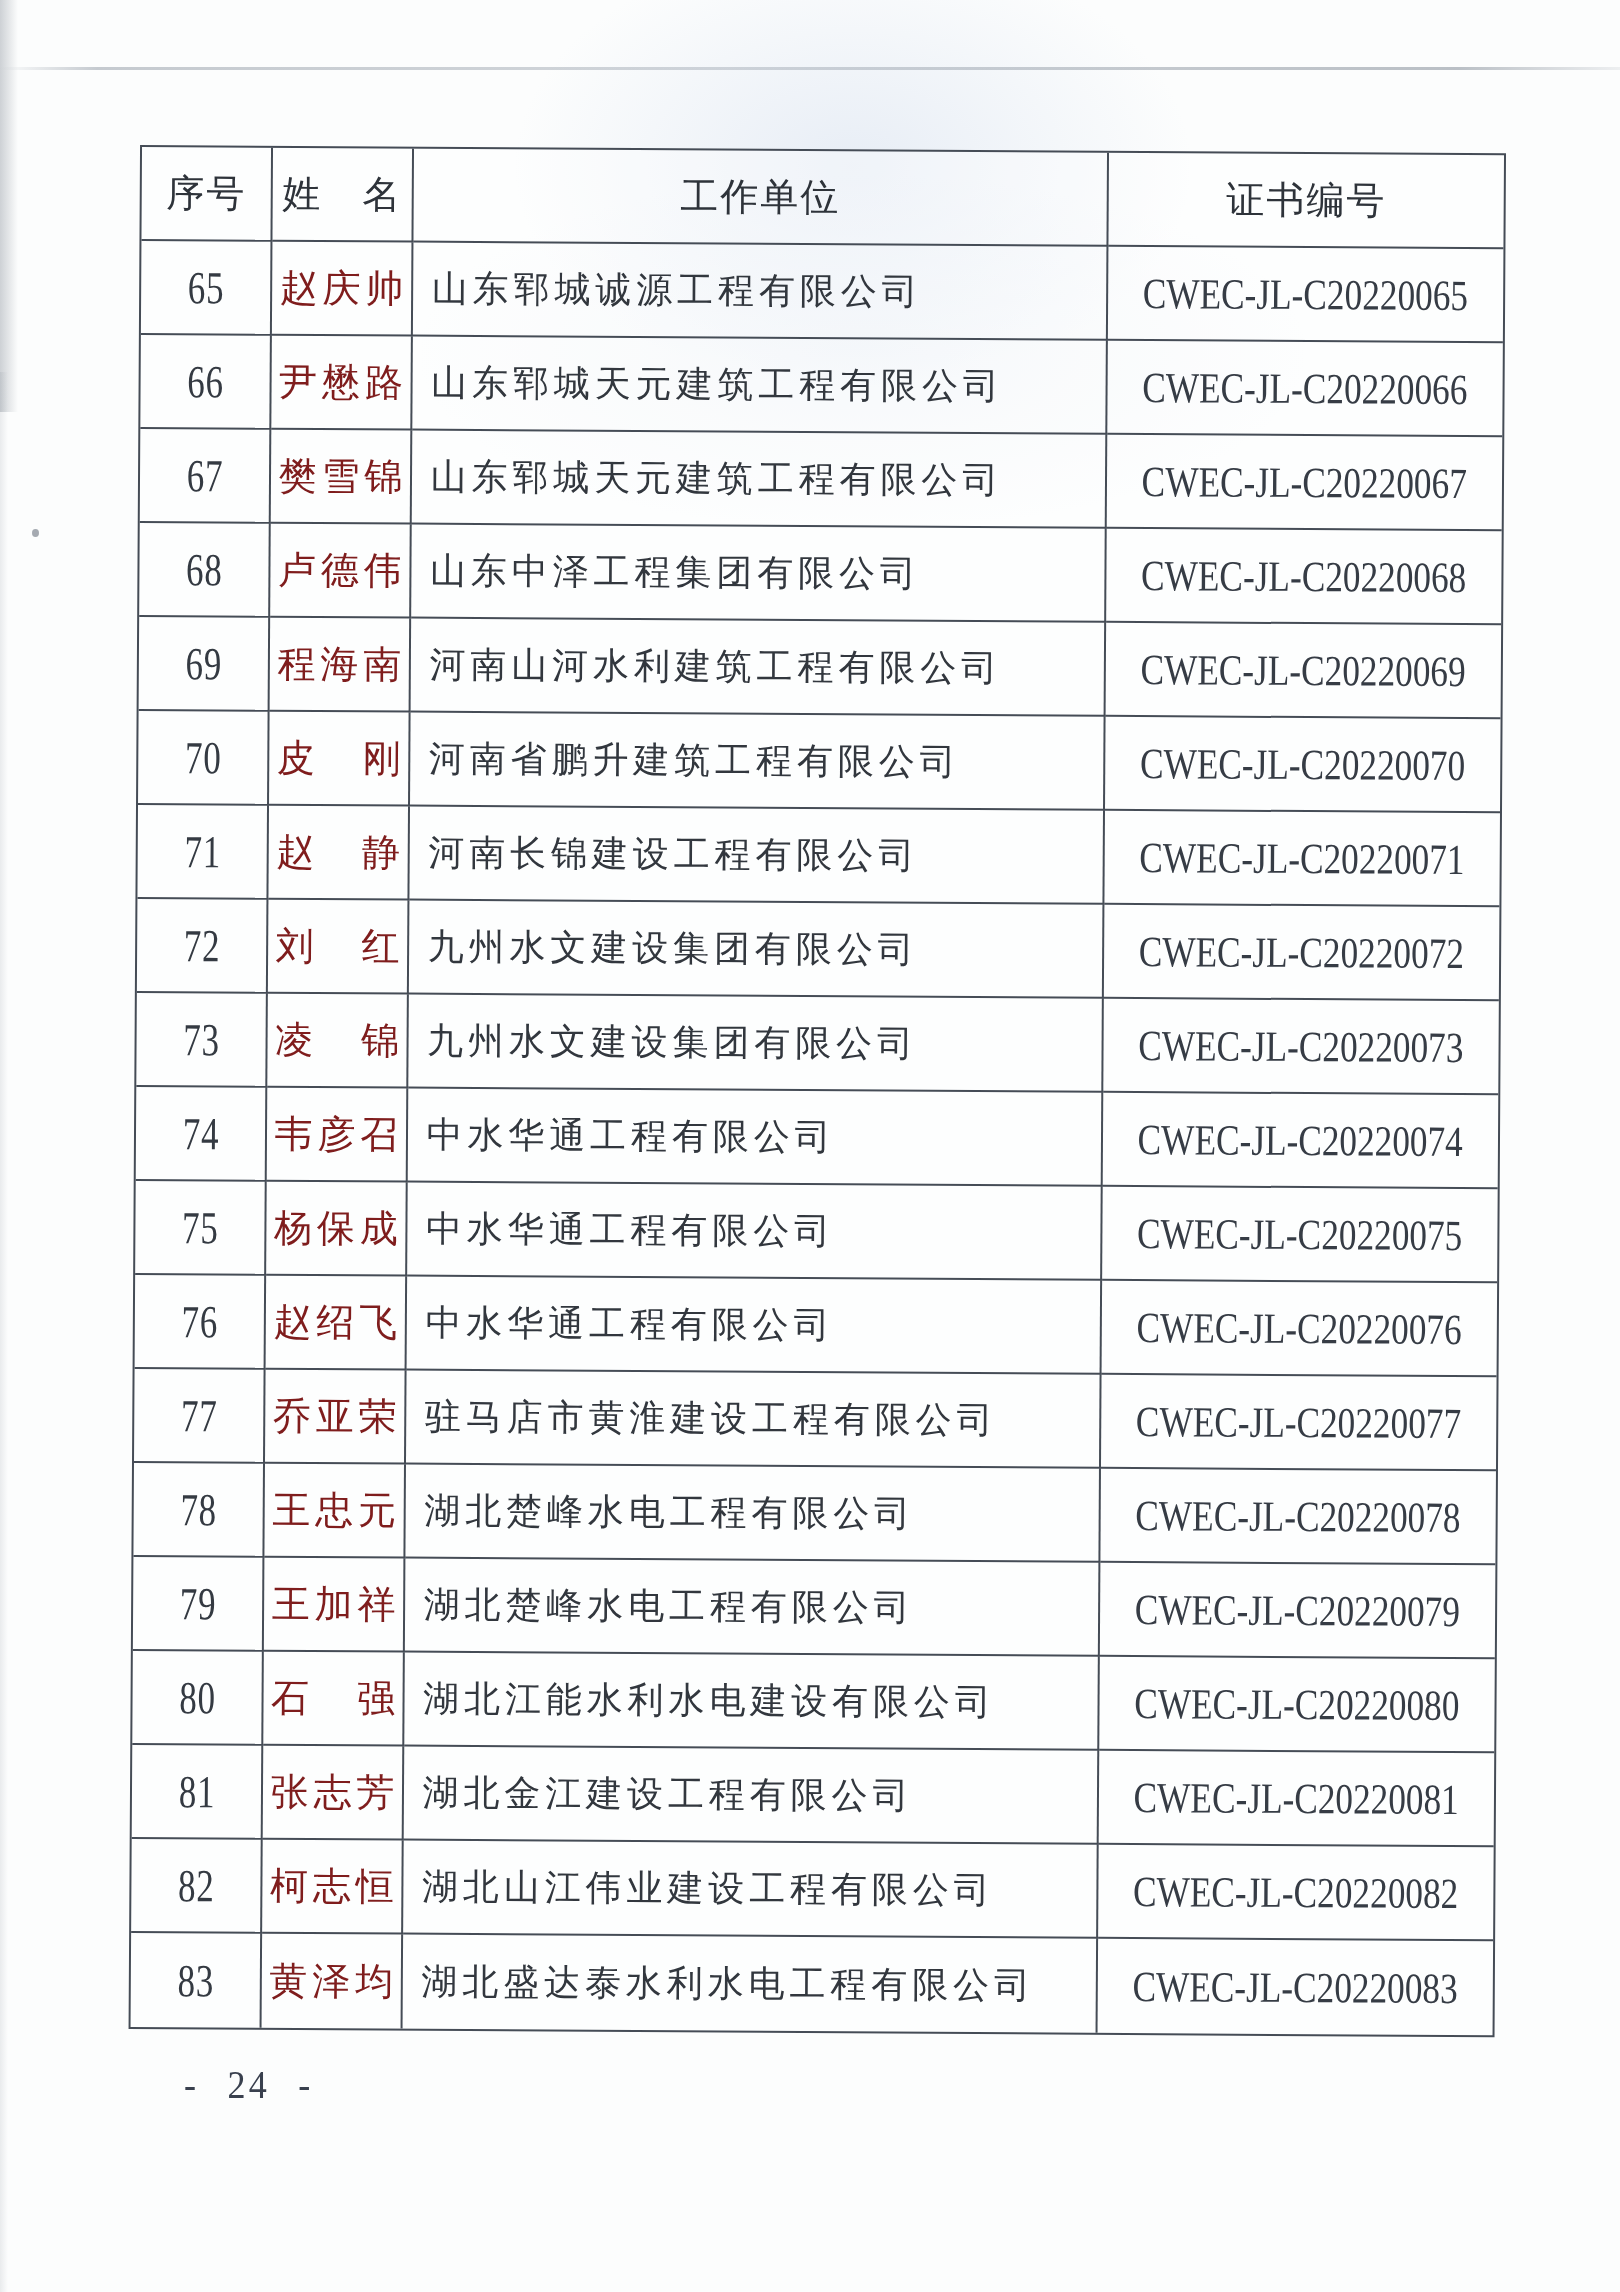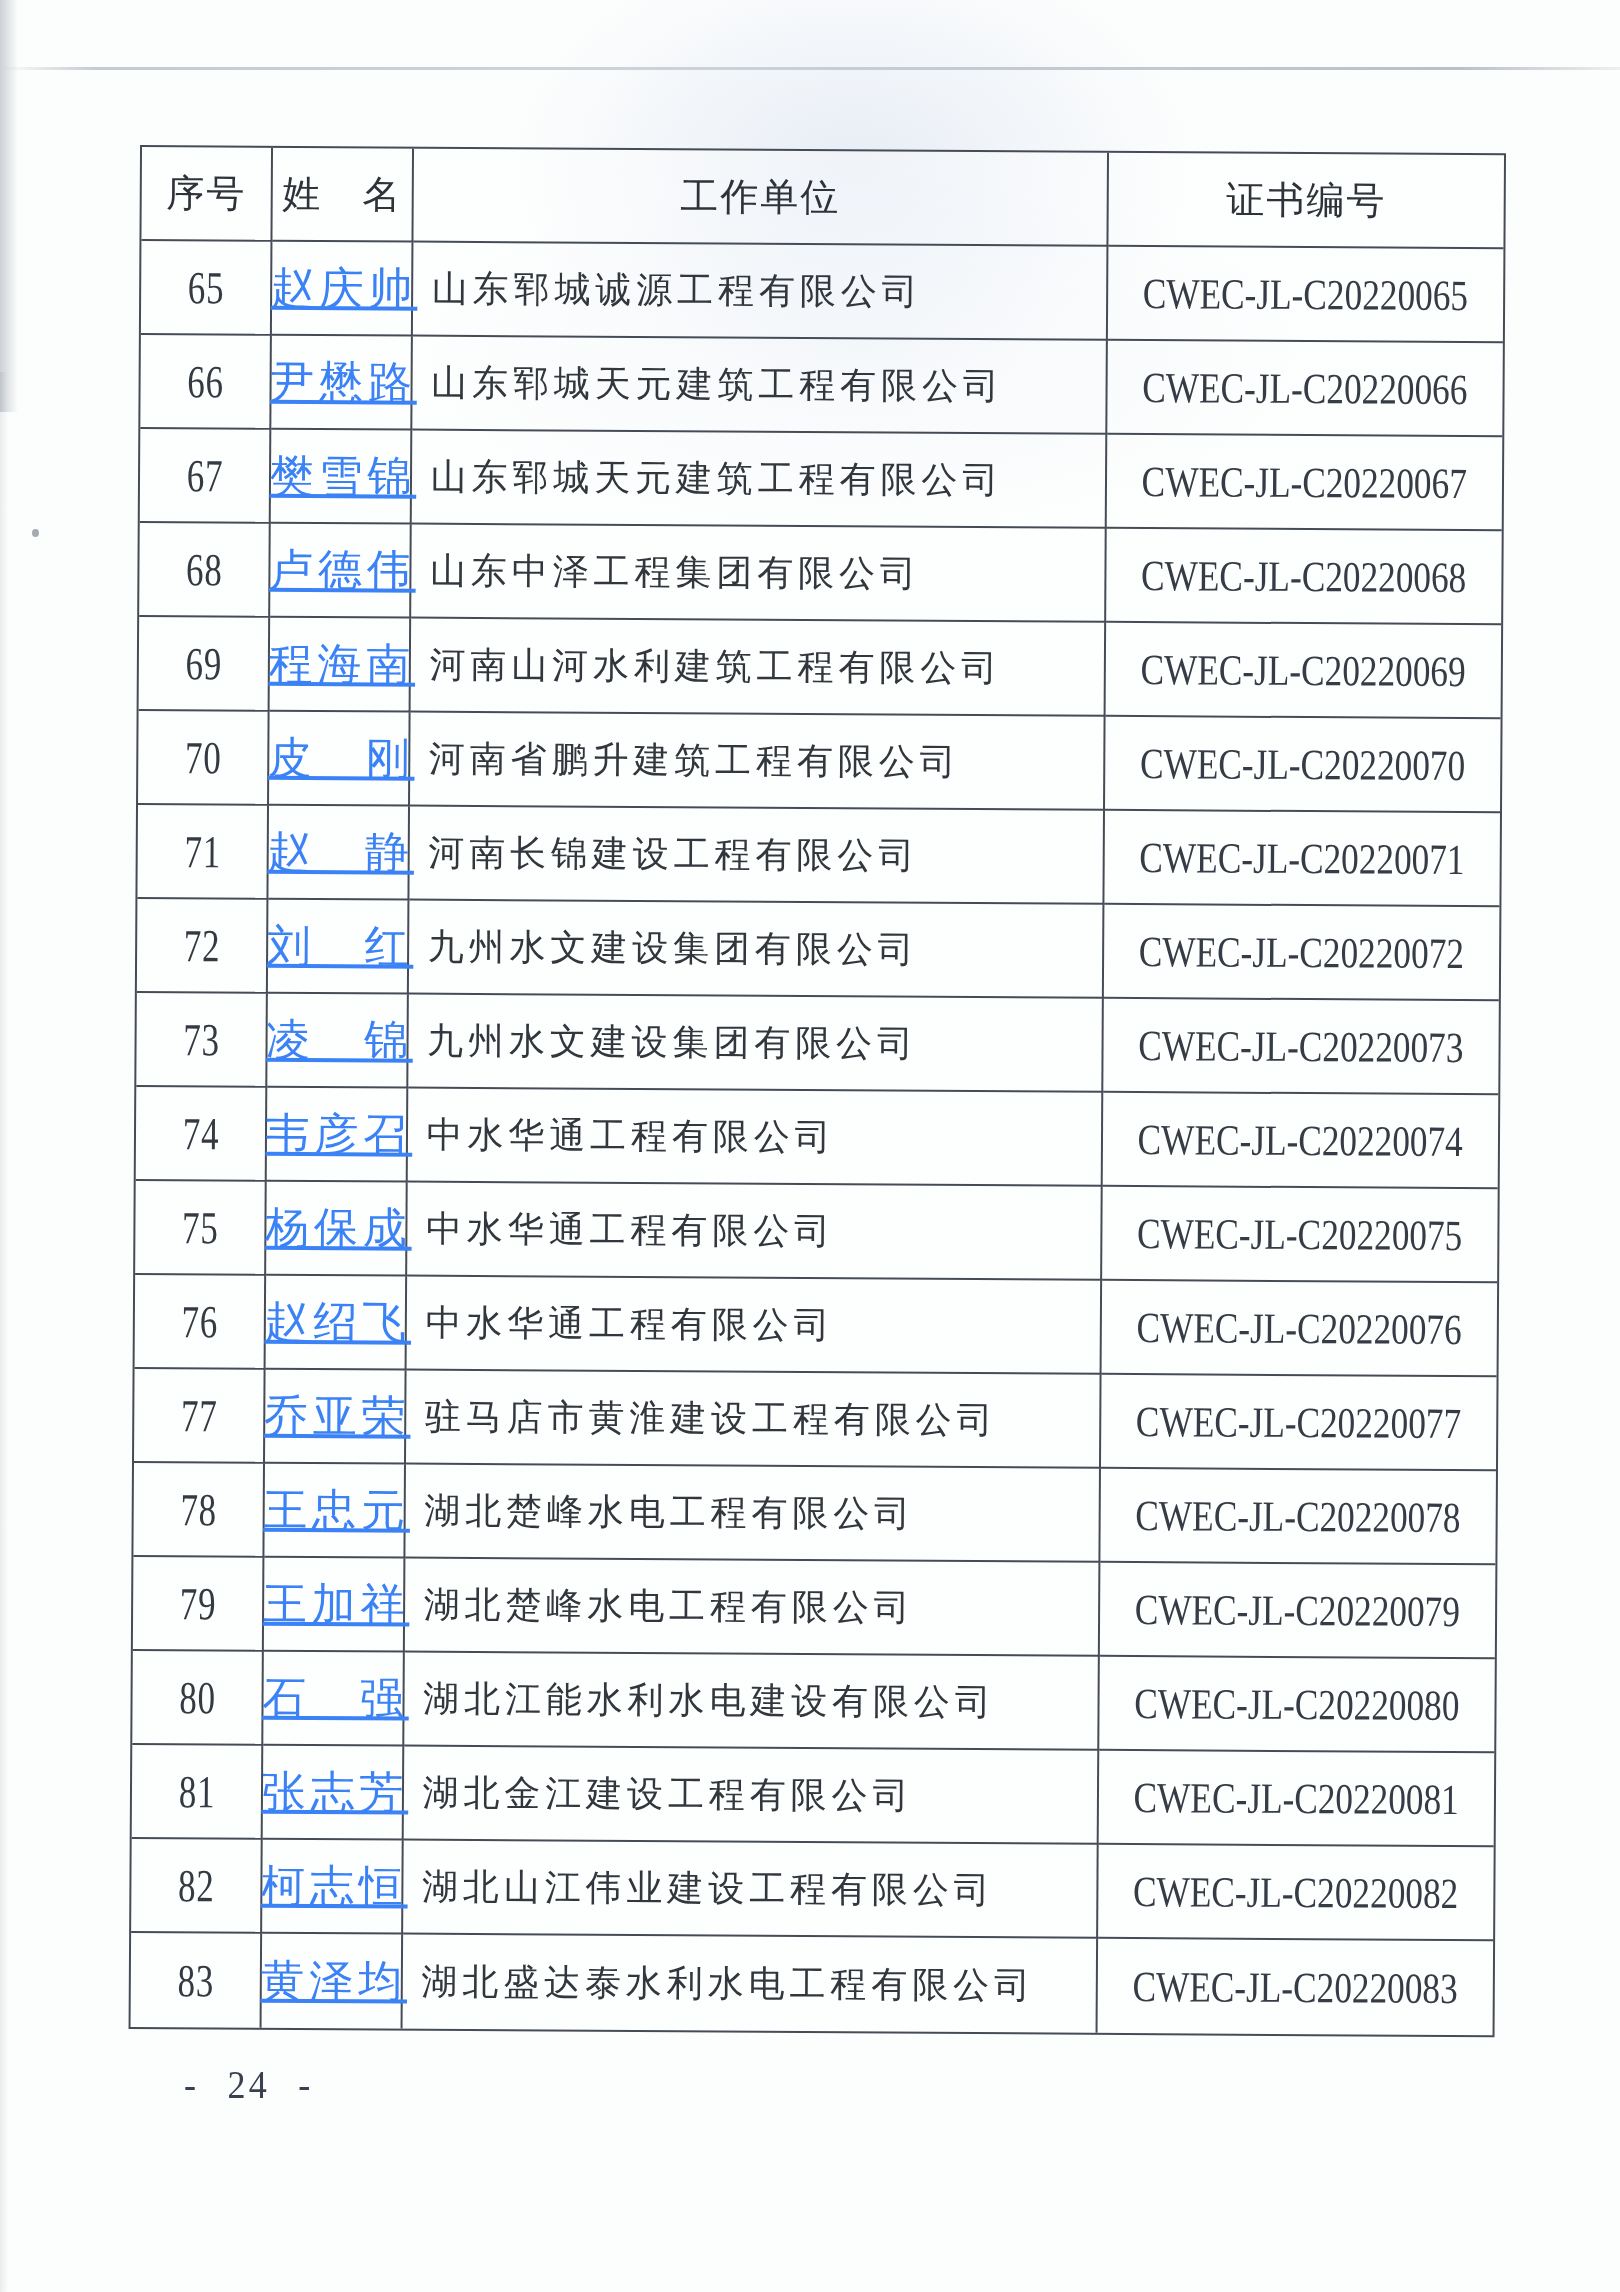--- a/index.html
+++ b/index.html
@@ -69,21 +69,21 @@
   .cell.last-row{border-bottom:none;}
   .header-cell{
     font-size:38px;letter-spacing:2px;color:#2e333a;
   }
   .body-cell.col-0 .cell-text{
     font-size:46px;letter-spacing:1px;
     display:inline-block;transform:scaleX(.76);
     color:#343a42;
   }
   .body-cell.col-1 .cell-text{
-    font-size:44px;letter-spacing:4.9px;margin-left:4.9px;color:#3b82f6;text-decoration:underline;
+    font-size:38px;letter-spacing:4.9px;margin-left:4.9px;color:#7f1d1d;
   }
   .body-cell.col-2{justify-content:flex-start;padding-left:18.6px;}
   .body-cell.col-2 .cell-text{
     font-size:36px;letter-spacing:4.9px;color:#32373e;
   }
   .body-cell.col-3 .cell-text{
     font-size:43px;letter-spacing:0px;
     display:inline-block;transform:scaleX(.82);
     color:#363c45;
   }

